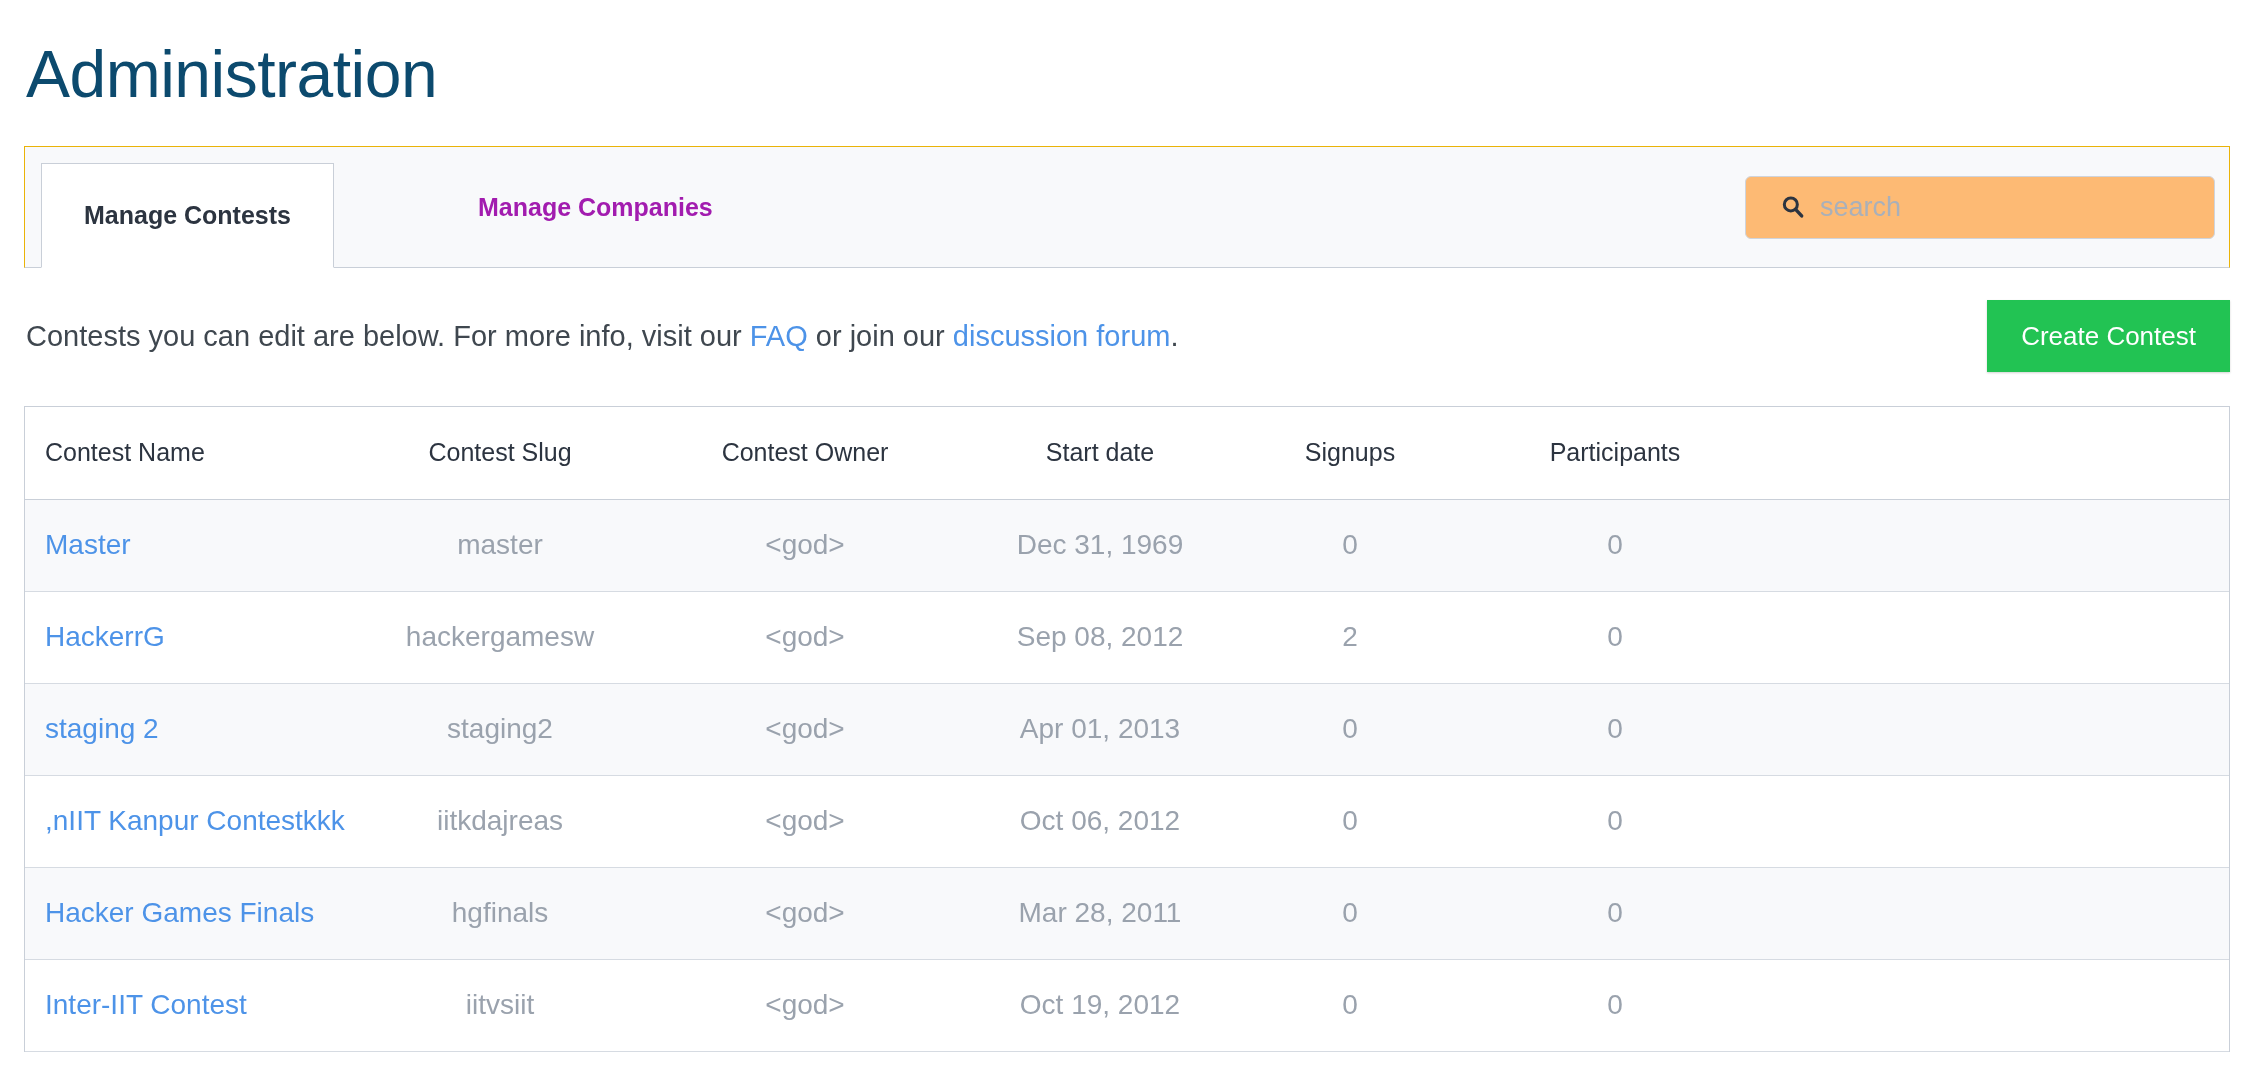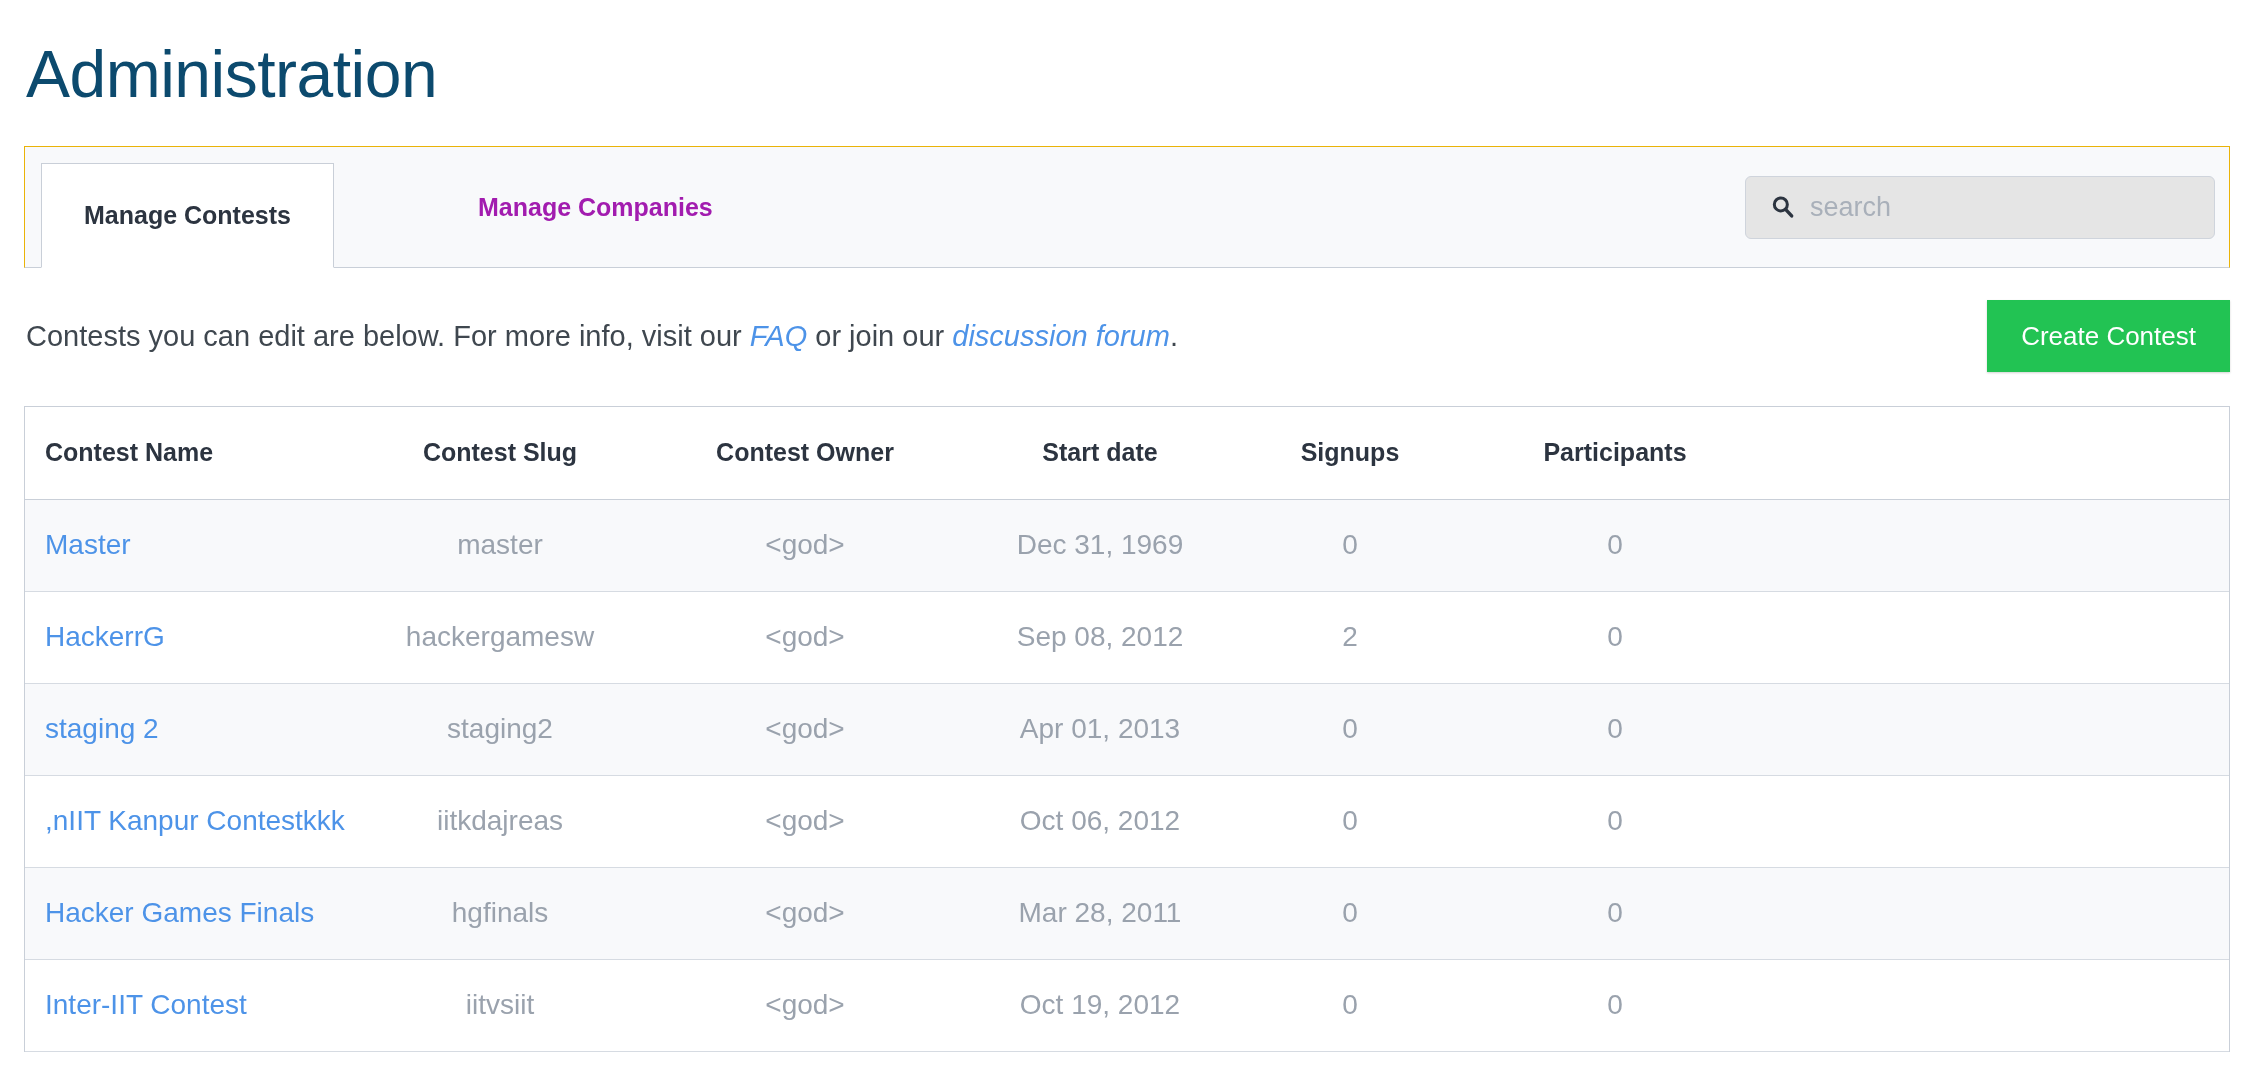--- a/index.html
+++ b/index.html
@@ -77,24 +77,24 @@
     margin-left: auto;
     display: flex;
     align-items: center;
     padding-right: 14px;
   }
   .search-box {
     display: flex;
     align-items: center;
     width: 470px;
     height: 63px;
-    background: #e5e5e5;
+    background: #fdba74;
     border: 1px solid #cfd4dc;
     border-radius: 6px;
-    padding: 0 24px;
+    padding: 0 34px;
     gap: 14px;
     cursor: text;
   }
   .search-icon {
     width: 26px;
     height: 26px;
     flex: 0 0 26px;
     display: block;
   }
   .search-input {
@@ -120,21 +120,20 @@
   }
   .desc-text {
     font-size: 29px;
     font-weight: 400;
     color: #3f474f;
     line-height: 1.2;
   }
   .desc-text a {
     color: #4d93e8;
     text-decoration: none;
-    font-style: italic;
   }
   .btn-create {
     background: #22c353;
     color: #ffffff;
     font-size: 26px;
     font-weight: 400;
     font-family: "Liberation Sans", sans-serif;
     border: 0;
     border-radius: 0;
     height: 72px;
@@ -151,21 +150,21 @@
     border-bottom: 0;
     background: #fff;
   }
   table.contests {
     width: 100%;
     border-collapse: collapse;
     table-layout: fixed;
   }
   table.contests th {
     font-size: 25px;
-    font-weight: 700;
+    font-weight: 400;
     color: #2c3440;
     height: 92px;
     background: #ffffff;
     border-bottom: 1px solid #c9cfd8;
     padding: 0;
     vertical-align: middle;
   }
   table.contests td {
     font-size: 28px;
     font-weight: 400;

